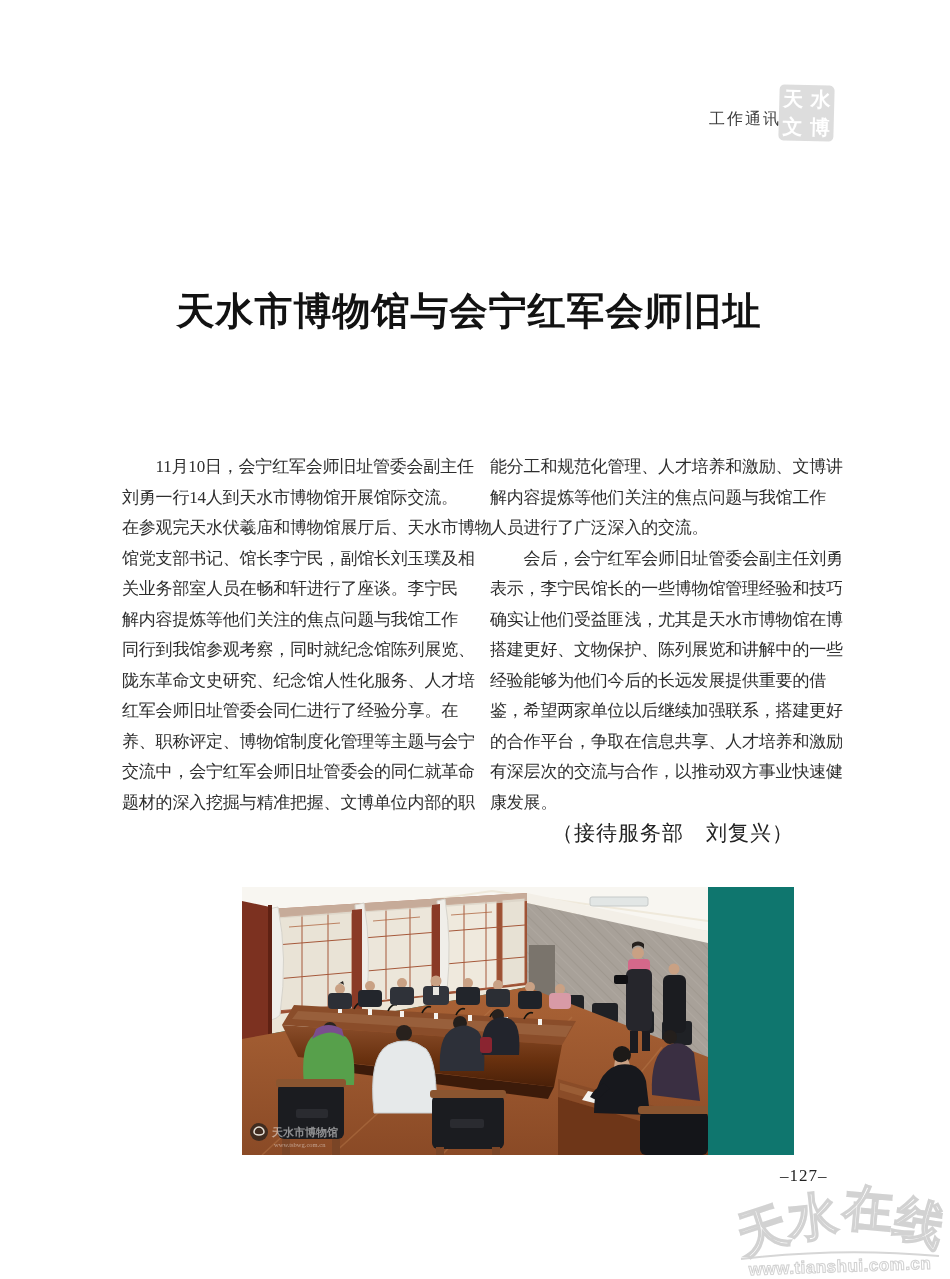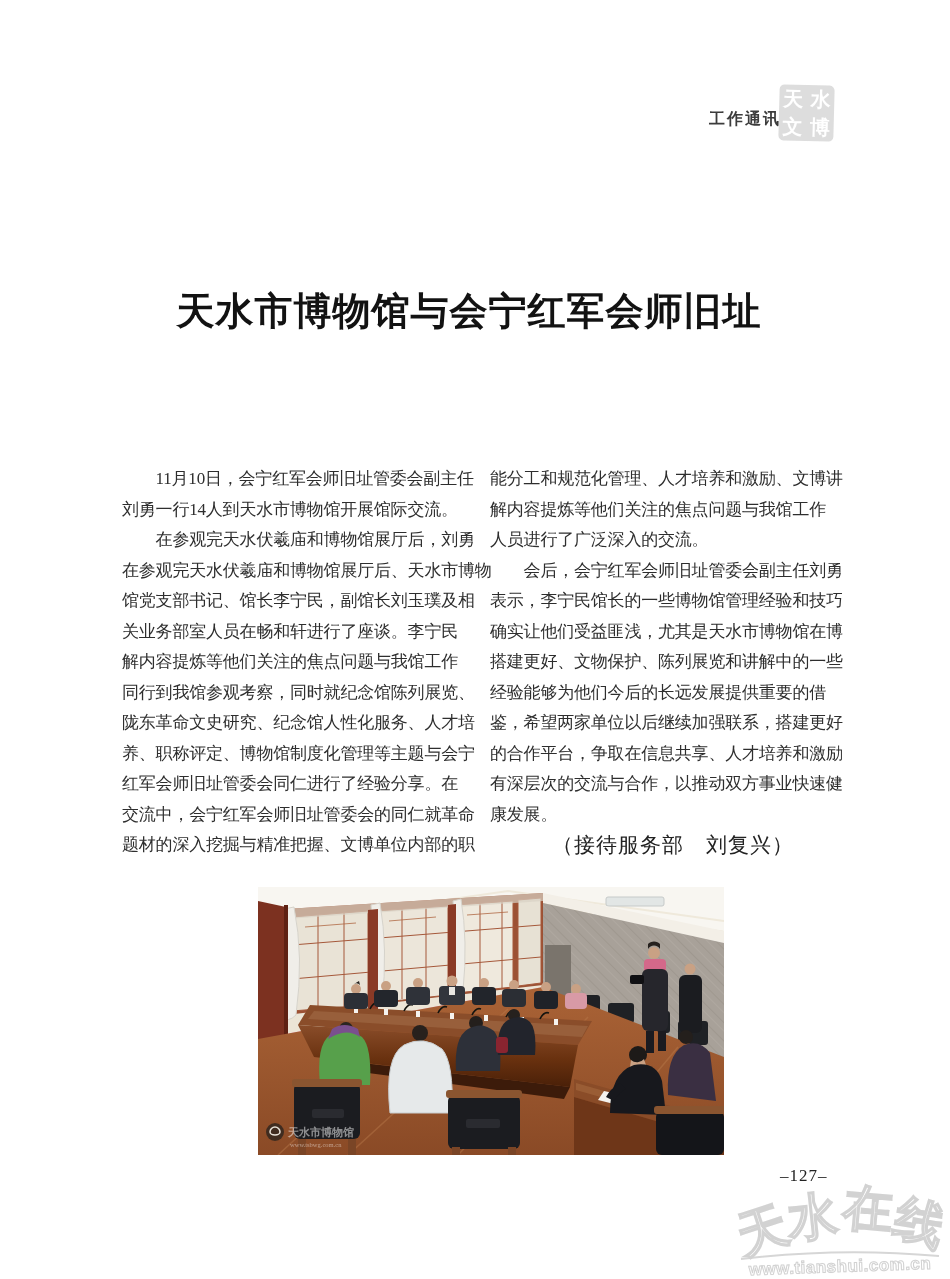--- a/index.html
+++ b/index.html
@@ -5,21 +5,21 @@
   * { margin:0; padding:0; box-sizing:border-box; }
   body { background:#888; font-family:"Liberation Serif", serif; }
   .page {
     position:relative; width:950px; height:1279px; margin:0 auto;
     background:#ffffff; overflow:hidden;
   }
   
   .section-label {
     position:absolute; left:709px; top:109px;
     font-family:"Liberation Sans", sans-serif;
-    font-size:16px; color:#3c3c3c; letter-spacing:2px;font-weight:bold;
+    font-size:16px; color:#3c3c3c; letter-spacing:2px;
   }
   .seal {
     position:absolute; left:779px; top:85px; width:55px; height:56px;
     background:#c9c9c9; opacity:.62; border-radius:5px;
     display:grid; grid-template-columns:1fr 1fr; grid-template-rows:1fr 1fr;
     align-items:center; justify-items:center; transform:rotate(1.5deg);
   }
   .seal span {
     color:#ffffff; font-family:"Liberation Serif", serif;
     font-weight:bold; font-size:20px; line-height:1;
@@ -28,33 +28,33 @@
   .title {
     position:absolute; left:0; top:287px; width:938px; text-align:center;
     font-family:"Liberation Sans", sans-serif; font-weight:bold;
     font-size:38px; line-height:49px; color:#121212; letter-spacing:1px;
   }
   
   .columns {
     position:absolute; left:122px; top:452px; width:716px;
     display:flex; gap:20px;
   }
-  .col { width:348px;margin-top:12px; }
+  .col { width:348px; }
   .tline {
     height:30.5px; line-height:30.5px; font-size:17px;
     color:#2e2e2e; white-space:nowrap; letter-spacing:-0.2px;
   }
   .byline {
     text-align:right; padding-right:44px; font-size:21px;
     letter-spacing:1px; color:#222;
   }
   
   .photo {
-    position:absolute; left:242px; top:887px; width:466px; height:268px;
-    overflow:hidden; background:#f9a8d4;margin-left:16px;
+    position:absolute; left:242px; top:887px; width:552px; height:268px;
+    overflow:hidden; background:#0f766e;
   }
   
   .page-number {
     position:absolute; left:780px; top:1166px;
     font-size:17px; color:#222; letter-spacing:1px;
   }
   
   .site-watermark {
     position:absolute; right:-10px; bottom:2px; width:240px;
     text-align:center; pointer-events:none;
@@ -90,29 +90,28 @@
   </div>
 
   <div class="title">
     <div>天水市博物馆与会宁红军会师旧址</div>
   </div>
 
   <div class="columns">
     <div class="col">
       <div class="tline">　　11月10日，会宁红军会师旧址管委会副主任</div>
       <div class="tline">刘勇一行14人到天水市博物馆开展馆际交流。</div>
-      <div class="tline">　　在参观完天水伏羲庙和博物馆展厅后，刘勇</div>
       <div class="tline">在参观完天水伏羲庙和博物馆展厅后、天水市博物</div>
       <div class="tline">馆党支部书记、馆长李宁民，副馆长刘玉璞及相</div>
       <div class="tline">关业务部室人员在畅和轩进行了座谈。李宁民</div>
       <div class="tline">解内容提炼等他们关注的焦点问题与我馆工作</div>
       <div class="tline">同行到我馆参观考察，同时就纪念馆陈列展览、</div>
       <div class="tline">陇东革命文史研究、纪念馆人性化服务、人才培</div>
+      <div class="tline">红军会师旧址管委会同仁进行了经验分享。在</div>
       <div class="tline">养、职称评定、博物馆制度化管理等主题与会宁</div>
-      <div class="tline">红军会师旧址管委会同仁进行了经验分享。在</div>
       <div class="tline">交流中，会宁红军会师旧址管委会的同仁就革命</div>
       <div class="tline">题材的深入挖掘与精准把握、文博单位内部的职</div>
     </div>
     <div class="col">
       <div class="tline">能分工和规范化管理、人才培养和激励、文博讲</div>
       <div class="tline">解内容提炼等他们关注的焦点问题与我馆工作</div>
       <div class="tline">人员进行了广泛深入的交流。</div>
       <div class="tline">　　会后，会宁红军会师旧址管委会副主任刘勇</div>
       <div class="tline">表示，李宁民馆长的一些博物馆管理经验和技巧</div>
       <div class="tline">确实让他们受益匪浅，尤其是天水市博物馆在博</div>

